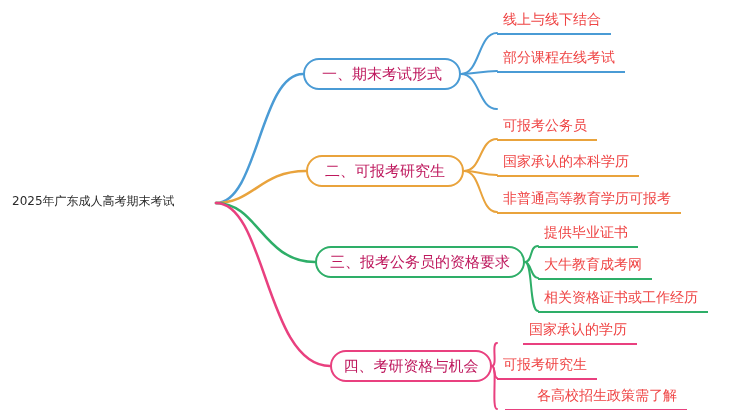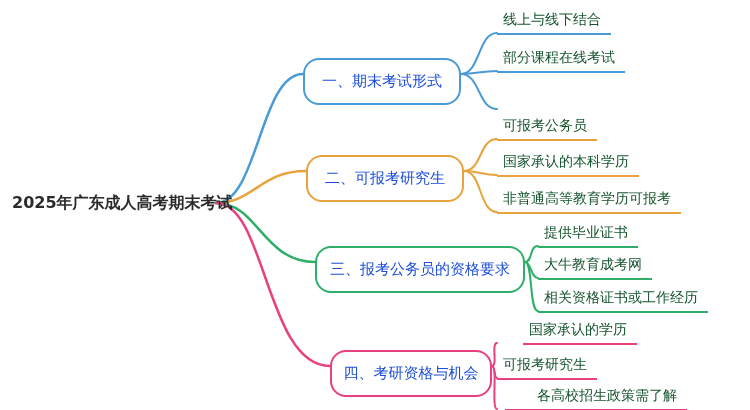--- a/index.html
+++ b/index.html
@@ -13,38 +13,38 @@
 
   
   .logo { position: absolute; left: 10px; top: 7px; display: flex; align-items: center; gap: 7px; }
   .logo-text { display: flex; flex-direction: column; }
   .logo-title { color: #c8242b; font-weight: bold; font-size: 17px; letter-spacing: 1px; line-height: 1.2; }
   .logo-url { color: #2e9e4f; font-size: 11px; margin-top: 2px; }
 
   
   .root-node {
     position: absolute; left: 12px; top: 193px;
-    font-size: 16px; font-weight: 700; color: #2b2b2b; white-space: nowrap;
+    font-size: 12px; font-weight: 400; color: #2b2b2b; white-space: nowrap;
   }
 
   
   .branch {
-    position: absolute; height: 47px;
+    position: absolute; height: 32px;
     display: flex; align-items: center; justify-content: center;
     border: 2px solid; border-radius: 16px; background: #fff;
-    font-size: 15px; color: #1d4ed8; white-space: nowrap;
+    font-size: 15px; color: #be185d; white-space: nowrap;
   }
   .b-blue   { border-color: #4a9bd5; }
   .b-orange { border-color: #e9a33c; }
   .b-green  { border-color: #2eae68; }
   .b-pink   { border-color: #e9407f; }
 
   
   .child {
-    position: absolute; font-size: 14px; color: #14532d;
+    position: absolute; font-size: 14px; color: #ef4444;
     padding: 0 10px 4px 6px; border-bottom: 2px solid; white-space: nowrap;
     line-height: 19px;
   }
   .c-blue   { border-color: #4a9bd5; }
   .c-orange { border-color: #e9a33c; }
   .c-green  { border-color: #2eae68; }
   .c-pink   { border-color: #e9407f; }
 </style>
 </head>
 <body>

